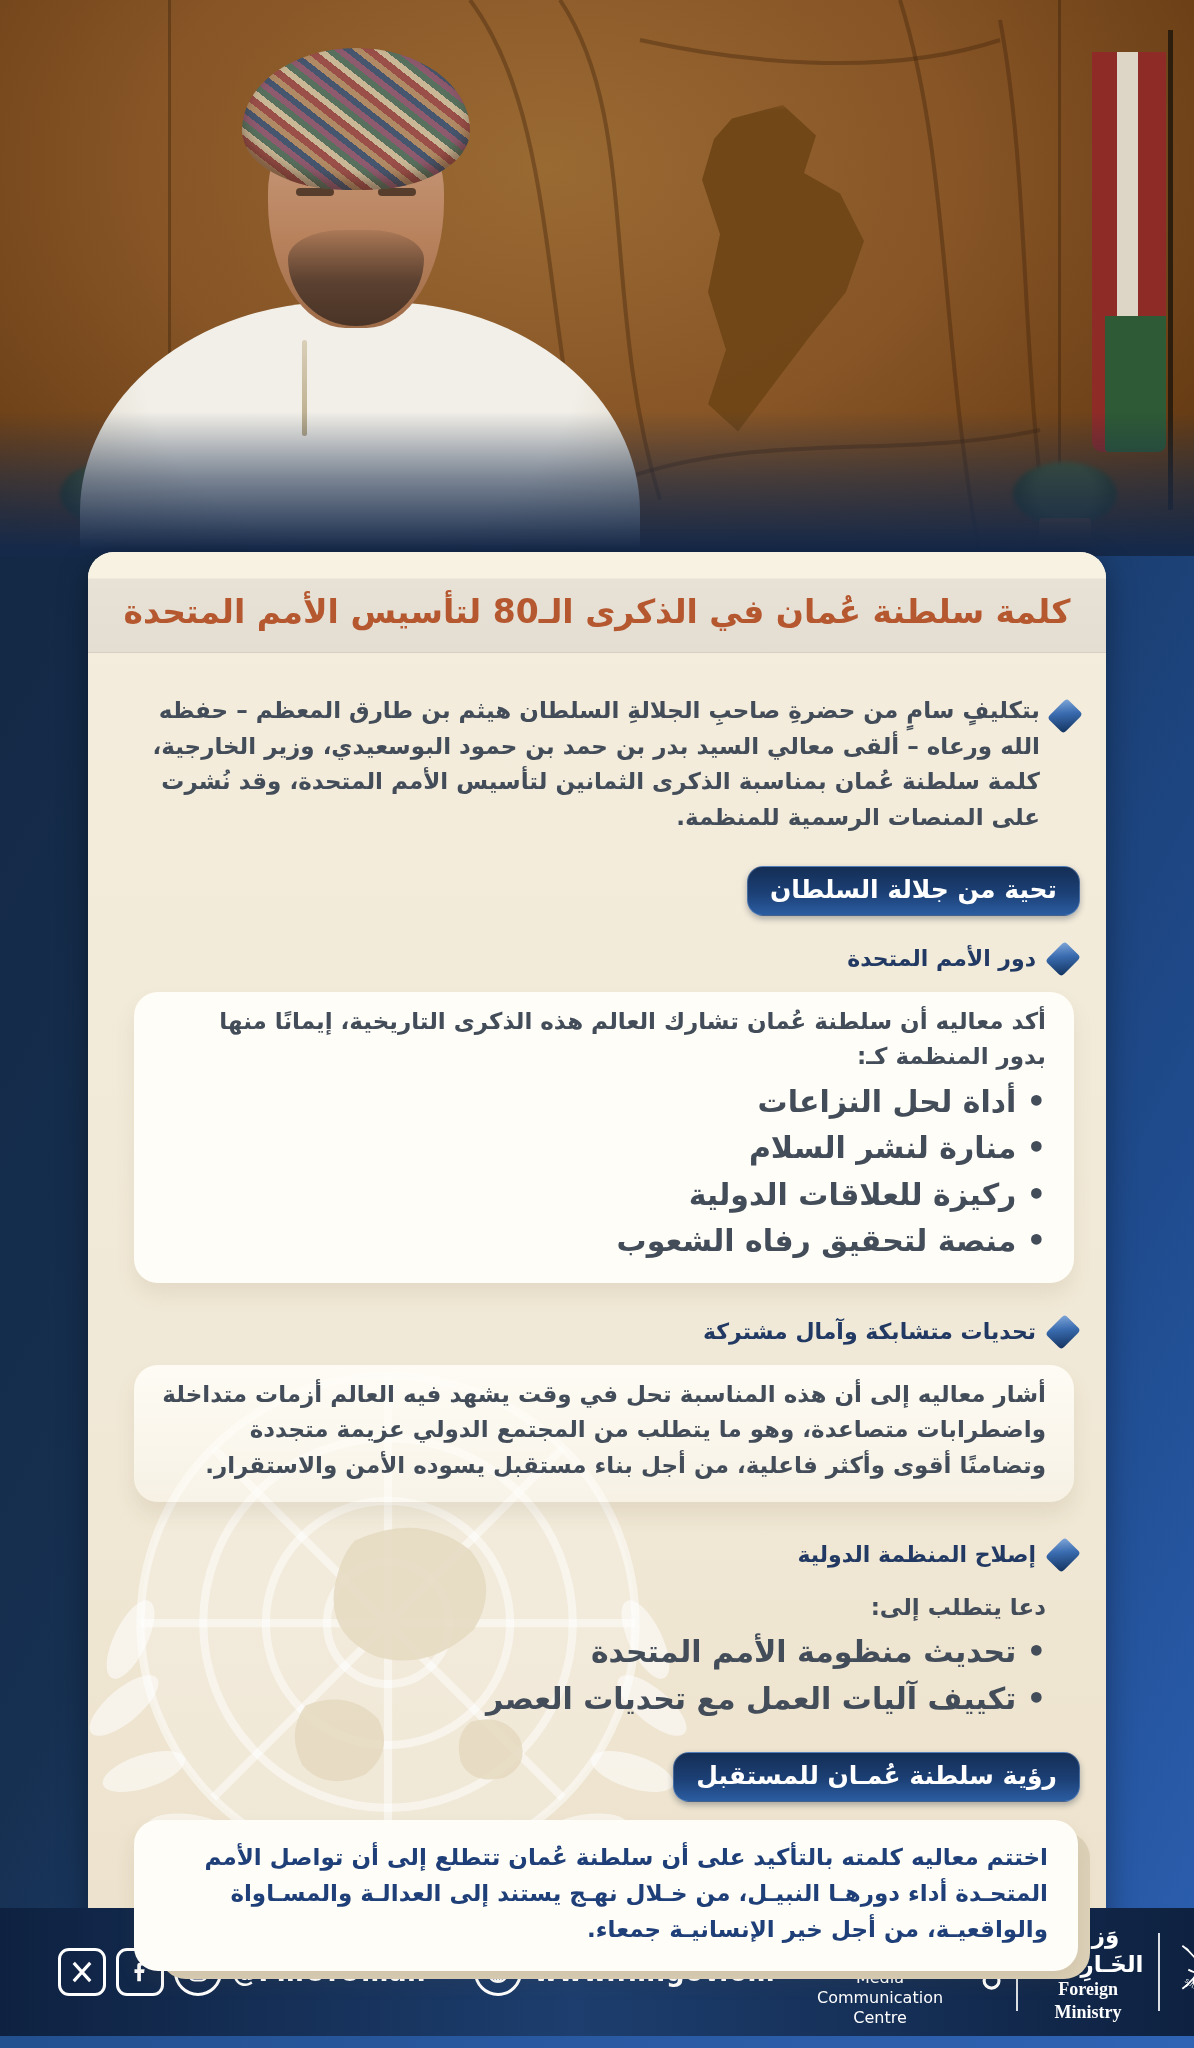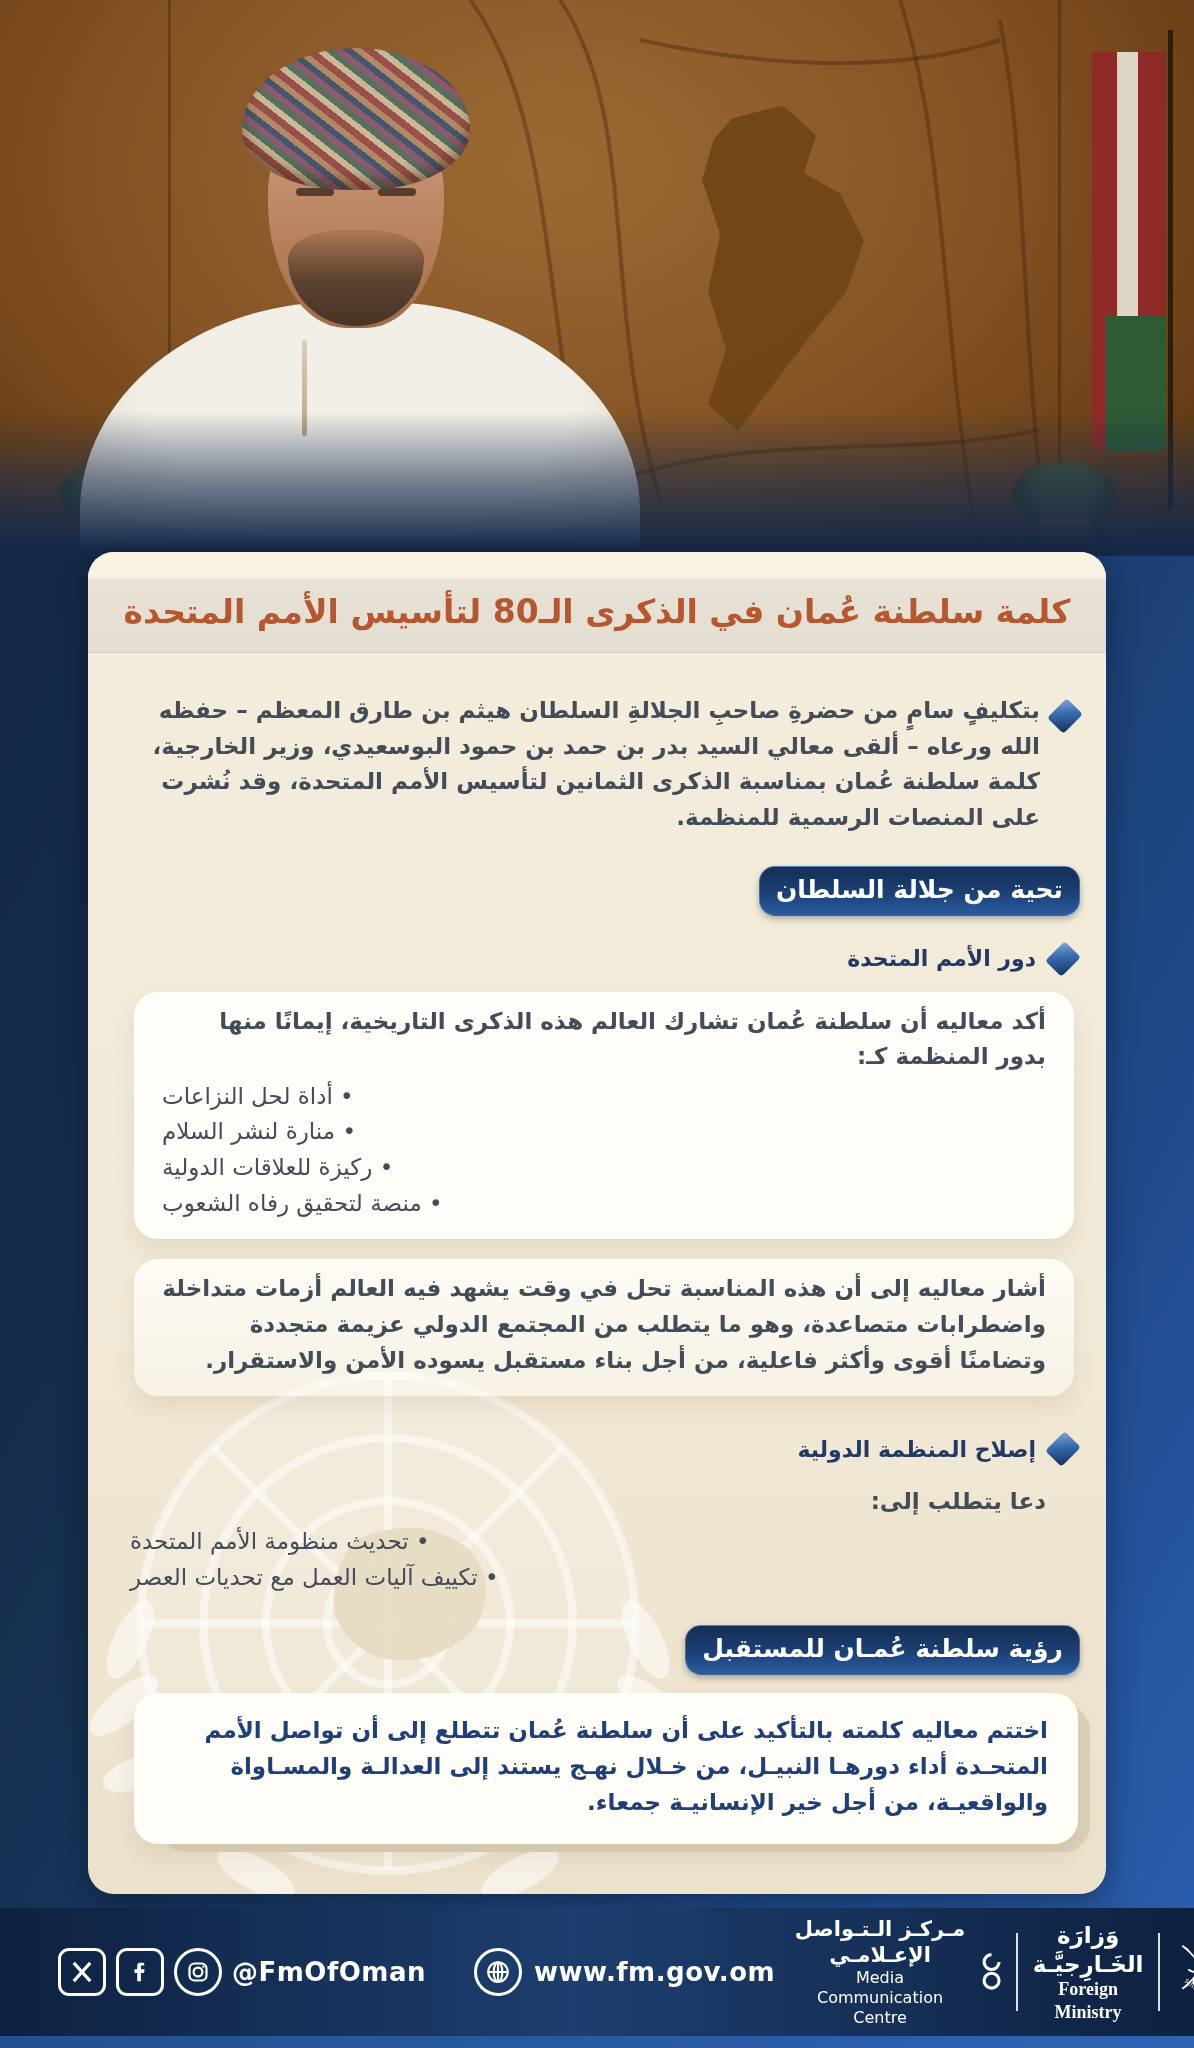--- a/index.html
+++ b/index.html
@@ -49,29 +49,29 @@
   .block{position:relative;z-index:1;}
   p{margin:0;}
   .para{color:#434c59;font-size:23px;font-weight:700;line-height:1.55;text-align:right;}
   .lead-para{position:relative;padding-left:6px;padding-right:40px;}
   .diamond{display:inline-block;width:26px;height:26px;border-radius:4px;
     background:linear-gradient(135deg,#83a9da 0%,#3a6cb0 42%,#12315c 100%);
     transform:rotate(45deg) scale(.88,1.06);flex:0 0 auto;}
   .lead-para .diamond{position:absolute;right:2px;top:10px;}
   .section-head{display:flex;align-items:center;gap:14px;margin:30px 4px 0 0;}
   .section-head h2{margin:0;color:#223a63;font-size:22px;font-weight:700;}
-  .pill{display:inline-block;color:#fff;font-size:25px;font-weight:700;padding:8px 16px 11px;border-radius:16px;
+  .pill{display:inline-block;color:#fff;font-size:25px;font-weight:700;padding:8px 22px 11px;border-radius:16px;
     background:linear-gradient(180deg,#142e55 0%,#1c4076 55%,#2b5da1 100%);
     border:1px solid rgba(140,175,220,.4);box-shadow:0 3px 6px rgba(10,20,40,.3);}
   .pill-row{text-align:right;margin-top:30px;}
   .box{background:#fffdf7;border-radius:24px;padding:12px 28px 18px;margin:20px 6px 0 4px;
     box-shadow:0 12px 20px rgba(105,85,45,.10);}
   .box.subtle{background:linear-gradient(180deg,rgba(255,253,247,.92) 0%,rgba(255,253,247,.45) 100%);}
   ul.dots{list-style:none;margin:4px 0 0;padding:0;}
-  ul.dots li{color:#434c59;font-size:23px;font-weight:400;line-height:1.55;text-align:left;}
+  ul.dots li{color:#434c59;font-size:30px;font-weight:700;line-height:1.55;text-align:right;}
   ul.dots li::before{content:"• ";}
   .reform-list{padding-right:34px;}
   .final-stack{position:relative;margin:18px 2px 24px 4px;}
   .final-under{position:absolute;inset:12px -12px -8px 26px;background:#ddd2b9;border-radius:26px;}
   .box.final{position:relative;margin:0;padding:20px 30px 24px;}
   .box.final p{color:#1f3f79;}
 
   
   .footer{position:absolute;left:0;right:0;bottom:12px;height:128px;direction:ltr;
     background:linear-gradient(90deg,#0e2140 0%,#1d3e6e 48%,#0e2140 100%);
@@ -185,20 +185,24 @@
     <div class="block box">
       <p class="para">أكد معاليه أن سلطنة عُمان تشارك العالم هذه الذكرى التاريخية، إيمانًا منها بدور المنظمة كـ:</p>
       <ul class="dots">
         <li>أداة لحل النزاعات</li>
         <li>منارة لنشر السلام</li>
         <li>ركيزة للعلاقات الدولية</li>
         <li>منصة لتحقيق رفاه الشعوب</li>
       </ul>
     </div>
 
+    <div class="block section-head" style="margin-top:36px;">
+      <span class="diamond"></span>
+      <h2>تحديات متشابكة وآمال مشتركة</h2>
+    </div>
     <div class="block box subtle">
       <p class="para">أشار معاليه إلى أن هذه المناسبة تحل في وقت يشهد فيه العالم أزمات متداخلة واضطرابات متصاعدة، وهو ما يتطلب من المجتمع الدولي عزيمة متجددة وتضامنًا أقوى وأكثر فاعلية، من أجل بناء مستقبل يسوده الأمن والاستقرار.</p>
     </div>
 
     <div class="block section-head" style="margin-top:40px;text-align:right;">
       <span class="diamond"></span>
       <h2>إصلاح المنظمة الدولية</h2>
     </div>
     <div class="block reform-list" style="margin-top:22px;">
       <p class="para">دعا يتطلب إلى:</p>

